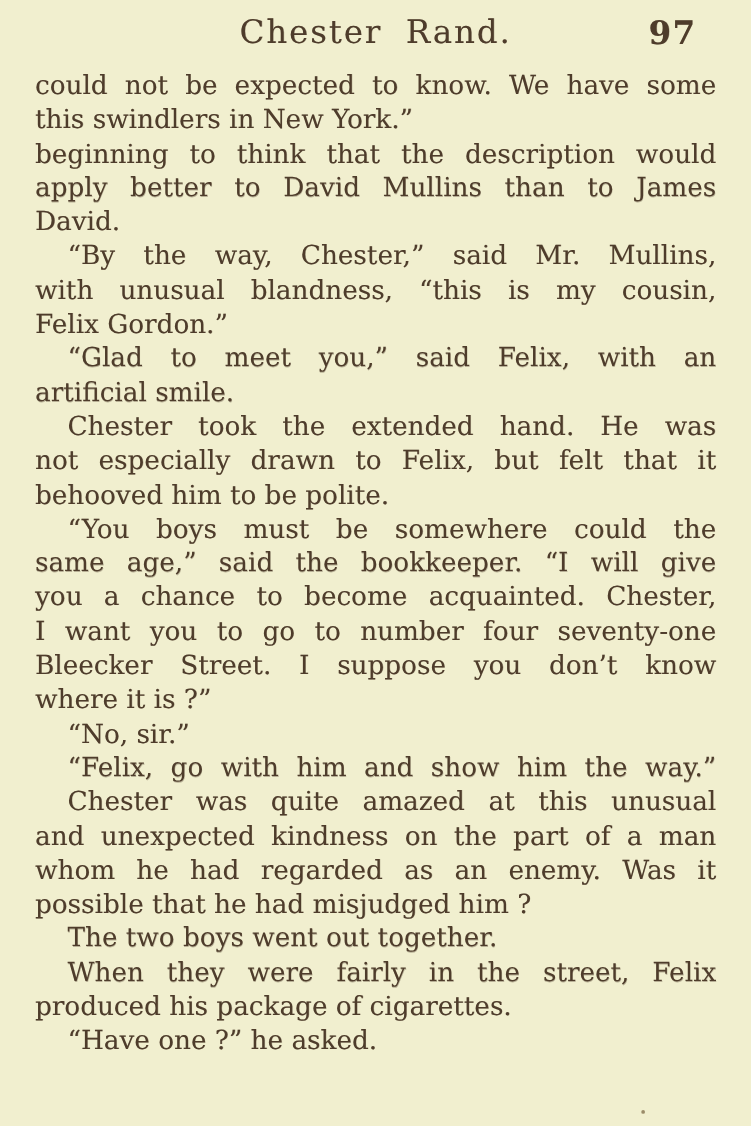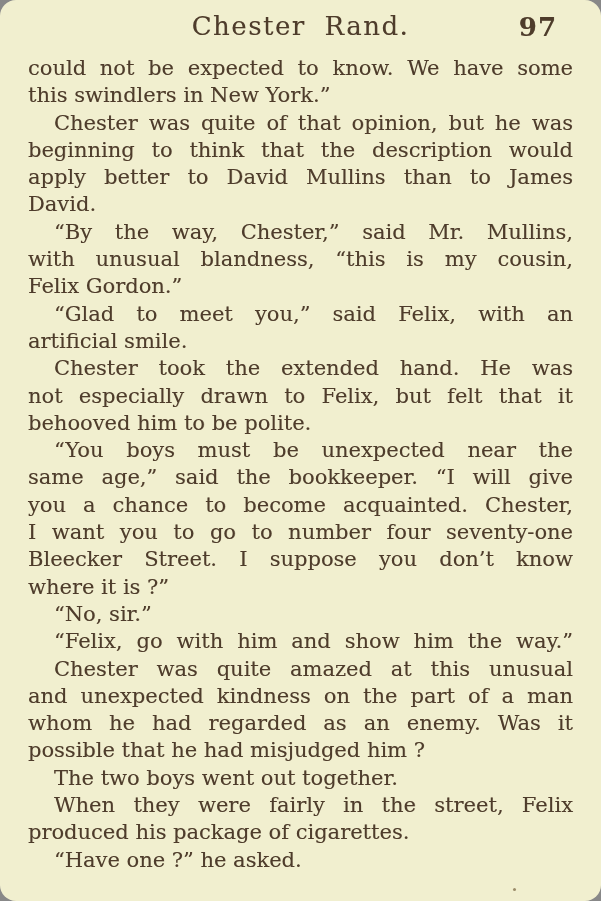--- a/index.html
+++ b/index.html
@@ -71,52 +71,51 @@
     height: 3px;
     border-radius: 50%;
     background: #9b8c6a;
     left: 513px;
     top: 888px;
   }
 </style>
 </head>
 <body>
 
-<div class="page" style="background: rgb(241, 239, 207); color: rgb(78, 60, 43); border-radius: 16px;">
+<div class="page" style="background: rgb(241, 239, 207); color: rgb(78, 60, 43);">
   <div class="header">
     <div class="running-title">Chester  Rand.</div>
     <div class="page-number">97</div>
   </div>
   <div class="body-text">
       <div class="para">
         <div class="line just">could not be expected to know.  We have some</div>
         <div class="line">this swindlers in New York.”</div>
       </div>
       <div class="para">
-        <div class="line just indent">Chester was quite of that opinion, but he was</div>
         <div class="line just">beginning to think that the description would</div>
         <div class="line just">apply better to David Mullins than to James</div>
         <div class="line">David.</div>
       </div>
       <div class="para">
         <div class="line just indent">“By the way, Chester,” said Mr. Mullins,</div>
         <div class="line just">with unusual blandness, “this is my cousin,</div>
         <div class="line">Felix Gordon.”</div>
       </div>
       <div class="para">
         <div class="line just indent">“Glad to meet you,” said Felix, with an</div>
         <div class="line">artificial smile.</div>
       </div>
       <div class="para">
         <div class="line just indent">Chester took the extended hand.  He was</div>
         <div class="line just">not especially drawn to Felix, but felt that it</div>
         <div class="line">behooved him to be polite.</div>
       </div>
       <div class="para">
-        <div class="line just indent">“You boys must be unexpected near the</div>
+        <div class="line just indent">“You boys must be somewhere could the</div>
         <div class="line just">same age,” said the bookkeeper.  “I will give</div>
         <div class="line just">you a chance to become acquainted.  Chester,</div>
         <div class="line just">I want you to go to number four seventy-one</div>
         <div class="line just">Bleecker Street.  I suppose you don’t know</div>
         <div class="line">where it is ?”</div>
       </div>
       <div class="para">
         <div class="line indent">“No, sir.”</div>
       </div>
       <div class="para">

